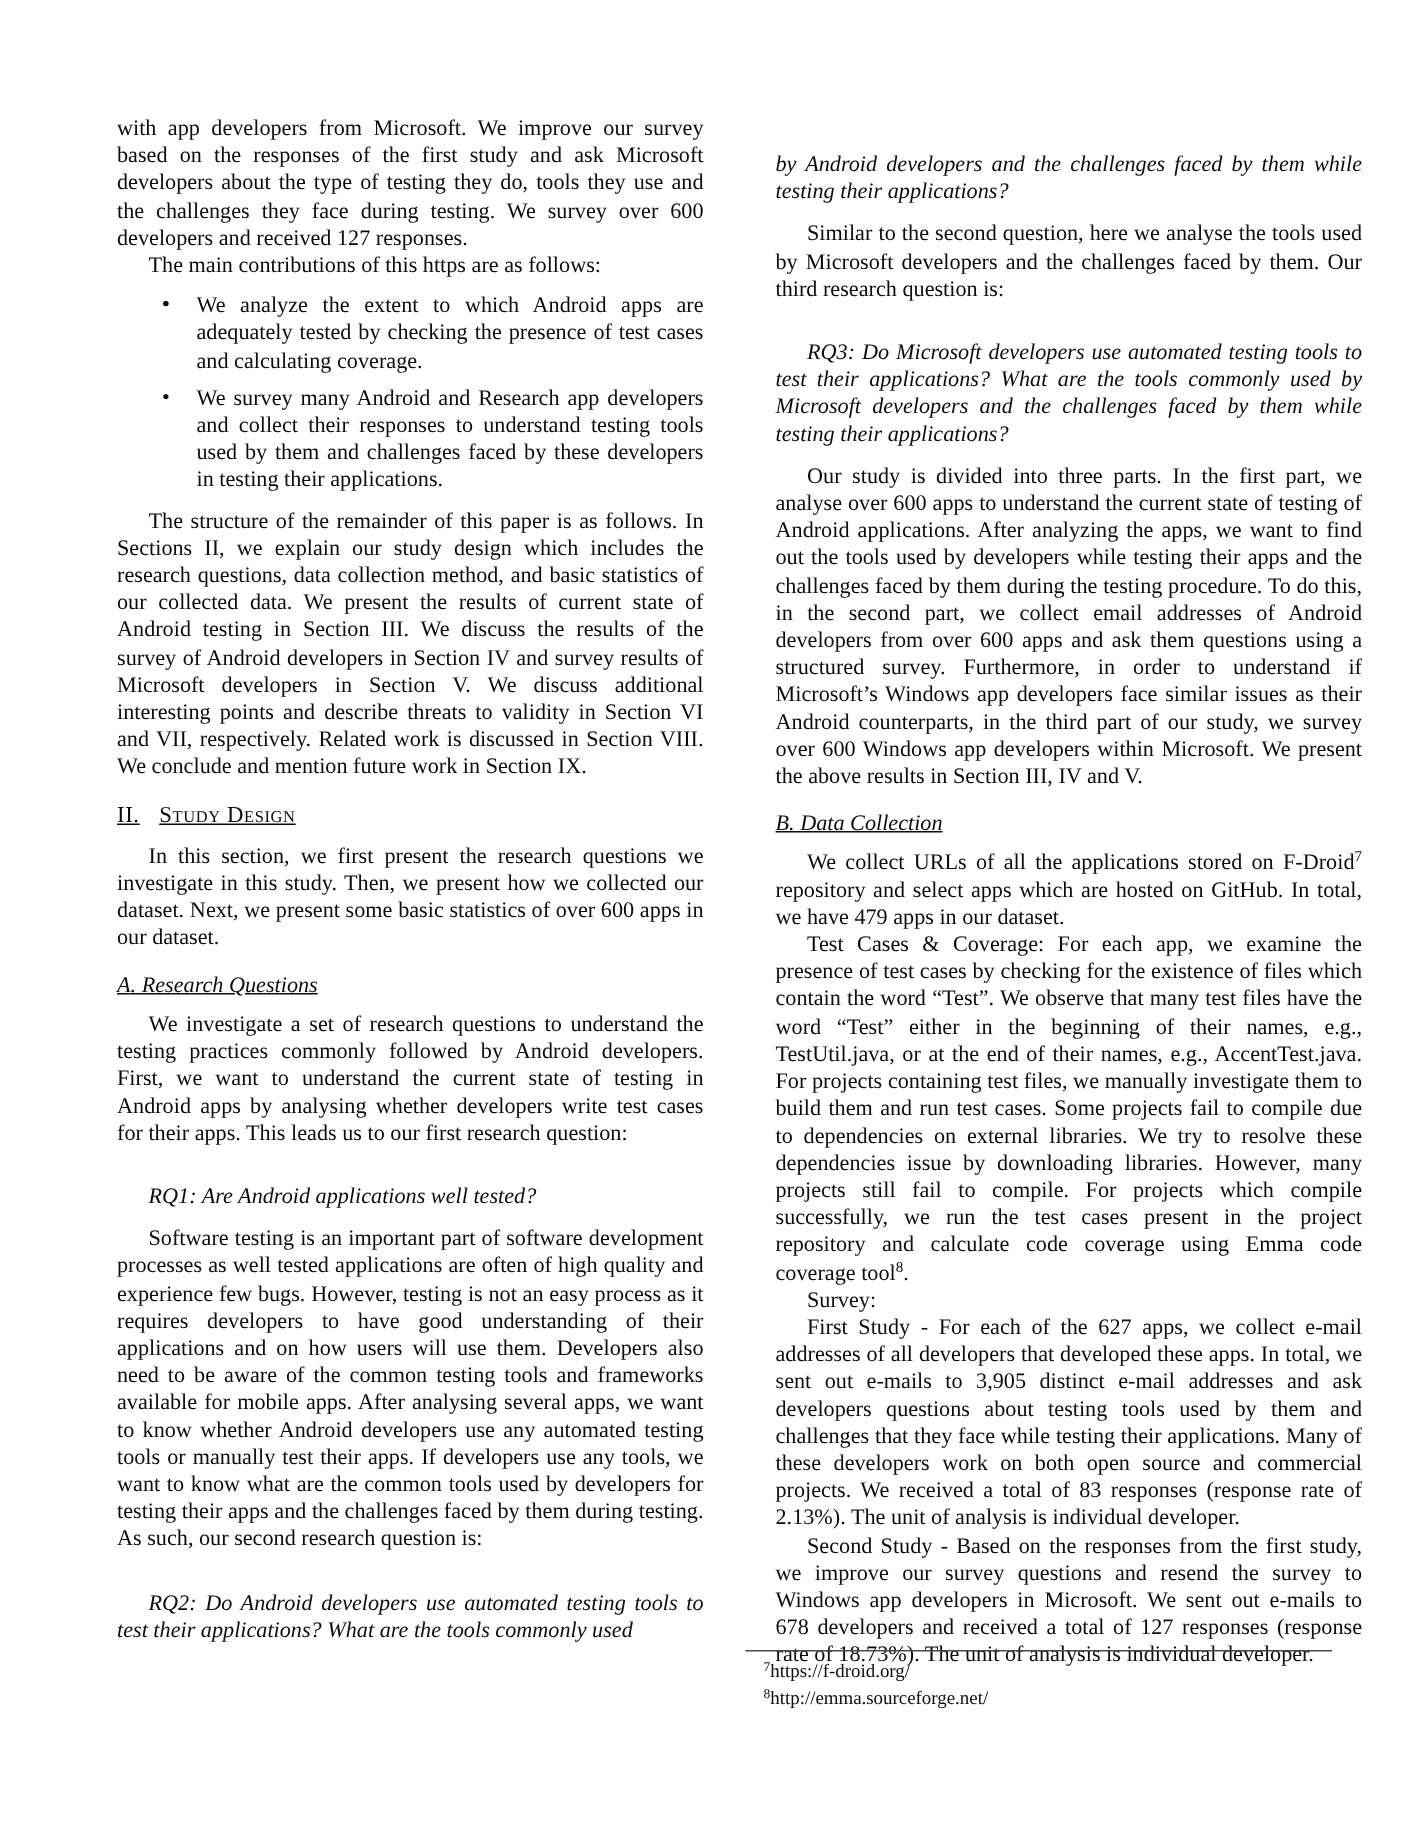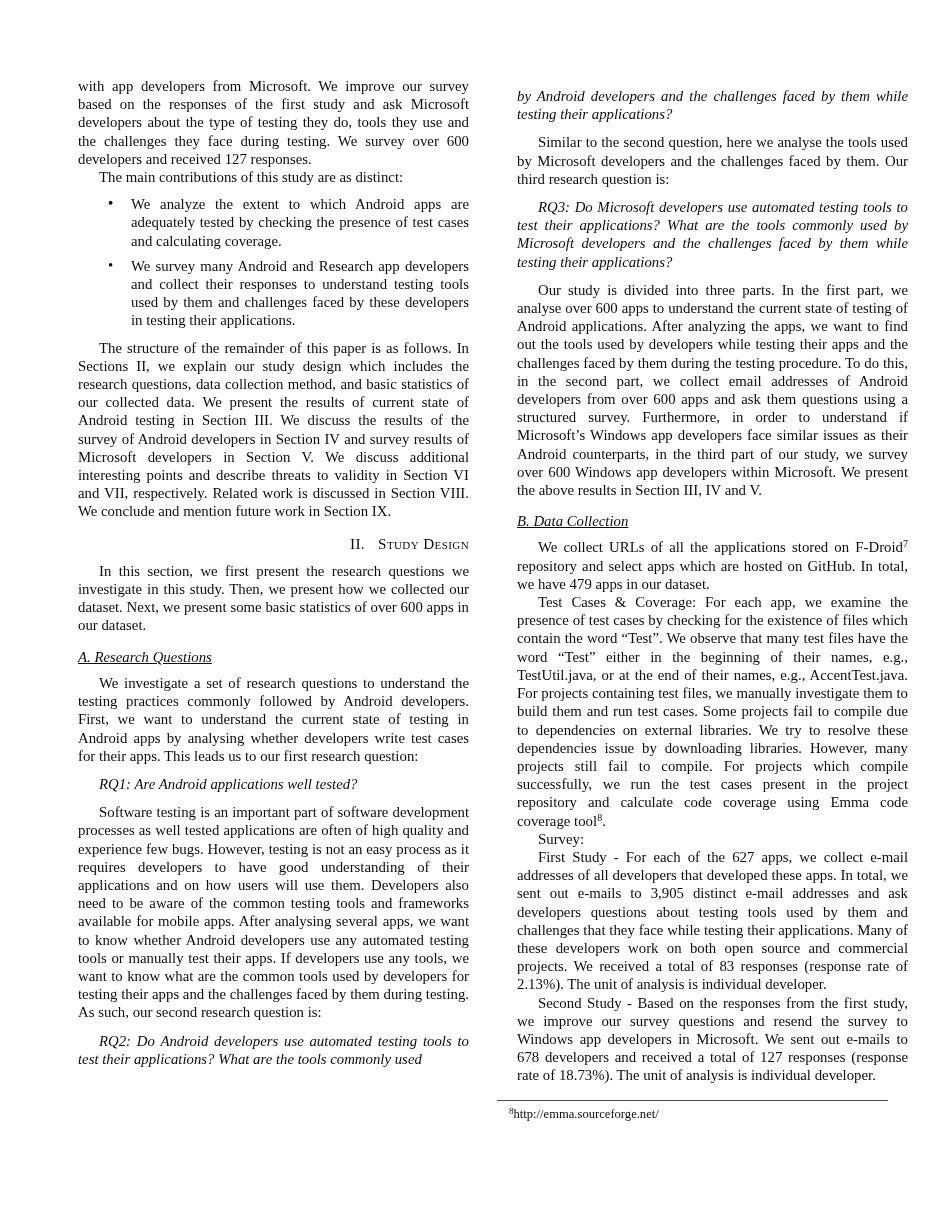--- a/index.html
+++ b/index.html
@@ -33,31 +33,32 @@
     hyphens: none;
   }
   .col > * + * { margin-top: 7px; }
   .para {
     margin: 0;
     text-indent: 21px;
   }
   .no-indent { text-indent: 0; }
   .rq {
     font-style: italic;
-    margin-top: 10px;
+    margin-top: 24px;
     margin-bottom: 10px;
   }
   .section-heading {
     font-size: 15.2px;
     font-weight: normal;
     font-variant: small-caps;
-    text-align: right;
+    text-align: left;
     text-indent: 0;
     letter-spacing: 0.4px;
     margin: 14px 0 9px 0;
+    text-decoration: underline;
   }
   .section-heading .section-title { margin-left: 13px; }
   .subsection {
     font-size: 14.8px;
     font-weight: normal;
     font-style: italic;
     text-indent: 0;
     margin: 13px 0 8px 0;
     text-decoration: underline;
   }
@@ -103,21 +104,21 @@
   .footnote sup { font-size: 9px; top: -4px; }
 </style>
 </head>
 <body>
 
 <div class="page">
   <div class="columns">
 
     <div class="col">
       <p class="para no-indent">with app developers from Microsoft. We improve our survey based on the responses of the first study and ask Microsoft developers about the type of testing they do, tools they use and the challenges they face during testing. We survey over 600 developers and received 127 responses.</p>
-      <p class="para">The main contributions of this study are as distinct:</p>
+      <p class="para">The main contributions of this https are as follows:</p>
       <ul class="contributions">
         <li>
           <span class="bullet">•</span>
         </li>
         <li>
           <span class="bullet">•</span>
           <span>We analyze the extent to which Android apps are adequately tested by checking the presence of test cases and calculating coverage.</span>
         </li>
         <li>
           <span class="bullet">•</span>
@@ -144,15 +145,16 @@
       <p class="para"><span class="lead-italic">Test Cases &amp; Coverage:</span><span> For each app, we examine the presence of test cases by checking for the existence of files which contain the word “Test”. We observe that many test files have the word “Test” either in the beginning of their names, e.g., TestUtil.java, or at the end of their names, e.g., AccentTest.java. For projects containing test files, we manually investigate them to build them and run test cases. Some projects fail to compile due to dependencies on external libraries. We try to resolve these dependencies issue by downloading libraries. However, many projects still fail to compile. For projects which compile successfully, we run the test cases present in the project repository and calculate code coverage using Emma code coverage tool</span><sup>8</sup><span>.</span></p>
       <p class="para lead-italic">Survey:</p>
       <p class="para"><span class="lead-italic">First Study</span><span> - For each of the 627 apps, we collect e-mail addresses of all developers that developed these apps. In total, we sent out e-mails to 3,905 distinct e-mail addresses and ask developers questions about testing tools used by them and challenges that they face while testing their applications. Many of these developers work on both open source and commercial projects. We received a total of 83 responses (response rate of 2.13%). The unit of analysis is individual developer.</span></p>
       <p class="para"><span class="lead-italic">Second Study</span><span> - Based on the responses from the first study, we improve our survey questions and resend the survey to Windows app developers in Microsoft. We sent out e-mails to 678 developers and received a total of 127 responses (response rate of 18.73%). The unit of analysis is individual developer.</span></p>
     </div>
 
   </div>
 
   <div class="footnotes">
     <div class="footnote-rule"></div>
+    <div class="footnote"><sup>7</sup><span>https://f-droid.org/</span></div>
     <div class="footnote"><sup>8</sup><span>http://emma.sourceforge.net/</span></div>
   </div>
 </div>
 
 </body></html>

